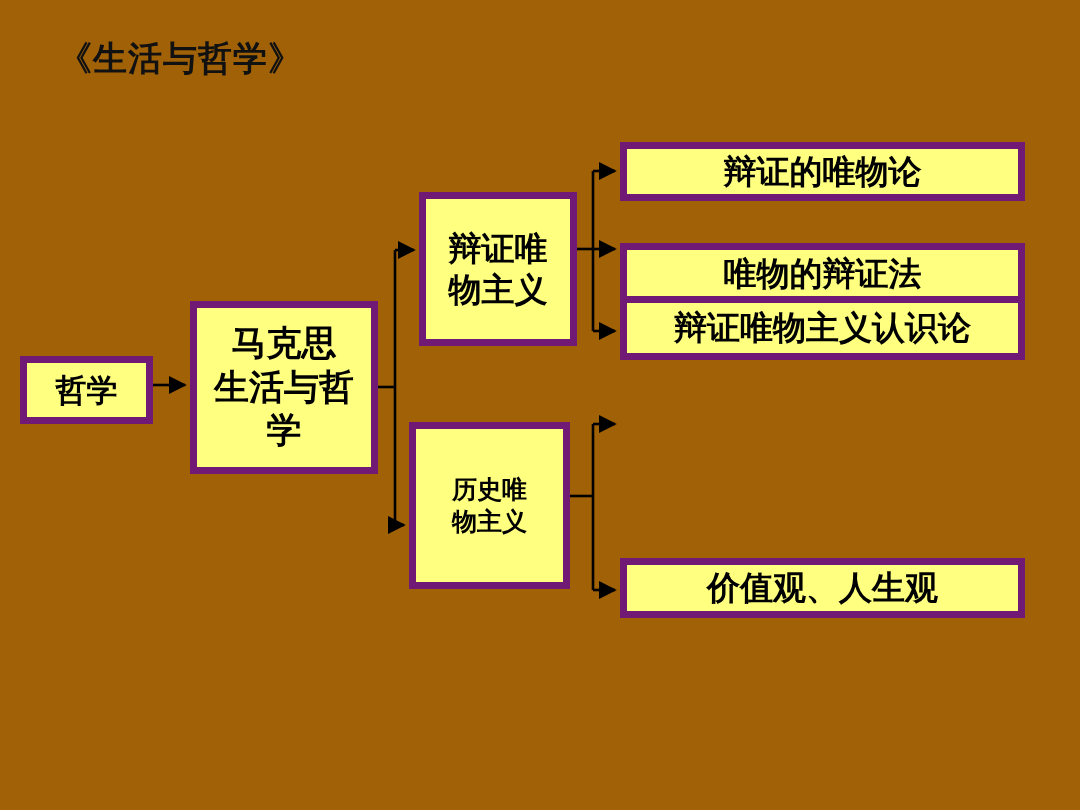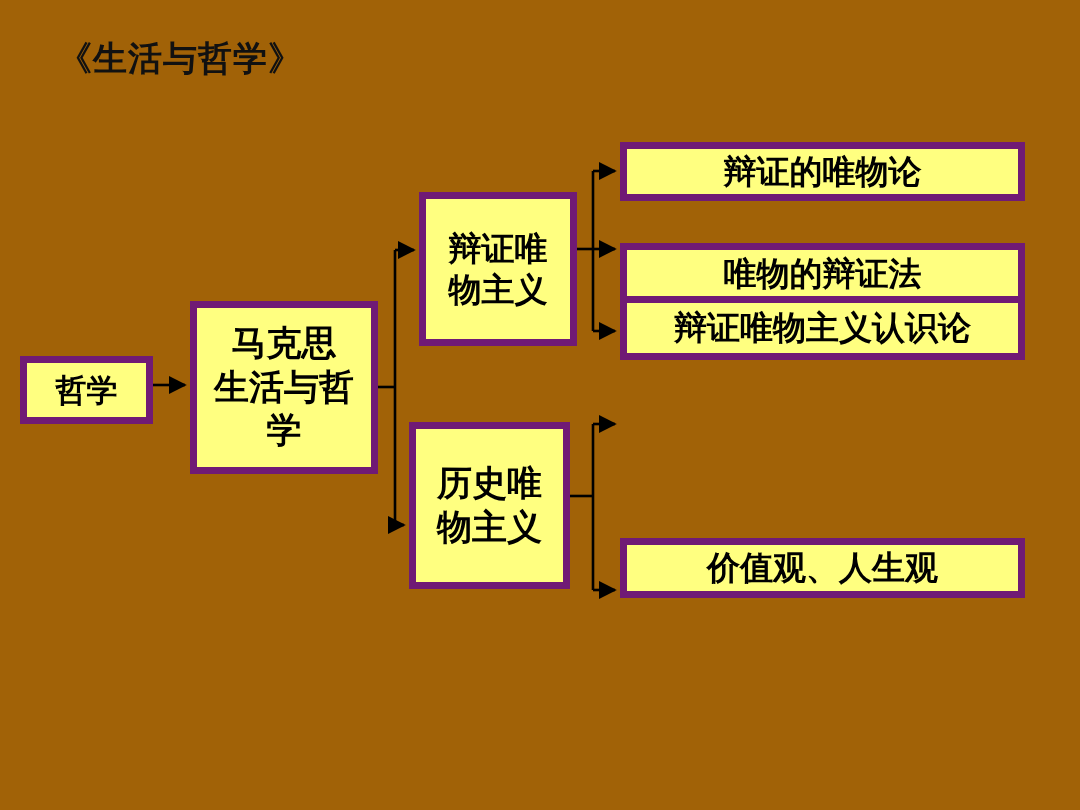--- a/index.html
+++ b/index.html
@@ -43,26 +43,26 @@
     text-align: center;
     color: #000000;
     font-weight: 700;
     line-height: 1.25;
     padding: 0 4px;
   }
   
   #node-philosophy      { left: 20px;  top: 356px; width: 133px; height: 68px;  font-size: 31px; }
   #node-marxist         { left: 190px; top: 301px; width: 188px; height: 173px; font-size: 35px; }
   #node-dialectical     { left: 419px; top: 192px; width: 158px; height: 154px; font-size: 33px; }
-  #node-historical      { left: 409px; top: 422px; width: 161px; height: 167px; font-size: 35px; }
+  #node-historical      { left: 409px; top: 422px; width: 161px; height: 167px; font-size: 25px; }
   #node-dia-materialism { left: 620px; top: 142px; width: 405px; height: 59px;  font-size: 33px; }
   #node-mat-dialectics  { left: 620px; top: 223px; width: 405px; height: 61px;  font-size: 33px; margin-top: 20px; }
   #node-epistemology    { left: 620px; top: 296px; width: 405px; height: 64px;  font-size: 33px; }
   #node-social-history  { left: 620px; top: 396px; width: 405px; height: 58px;  font-size: 33px; }
-  #node-values-life     { left: 620px; top: 538px; width: 405px; height: 60px;  font-size: 33px; }
+  #node-values-life     { left: 620px; top: 558px; width: 405px; height: 60px;  font-size: 33px; }
 
   .node .label { display: block; }
 
   svg.wires {
     position: absolute;
     left: 0; top: 0;
     width: 1080px;
     height: 810px;
     pointer-events: none;
   }

